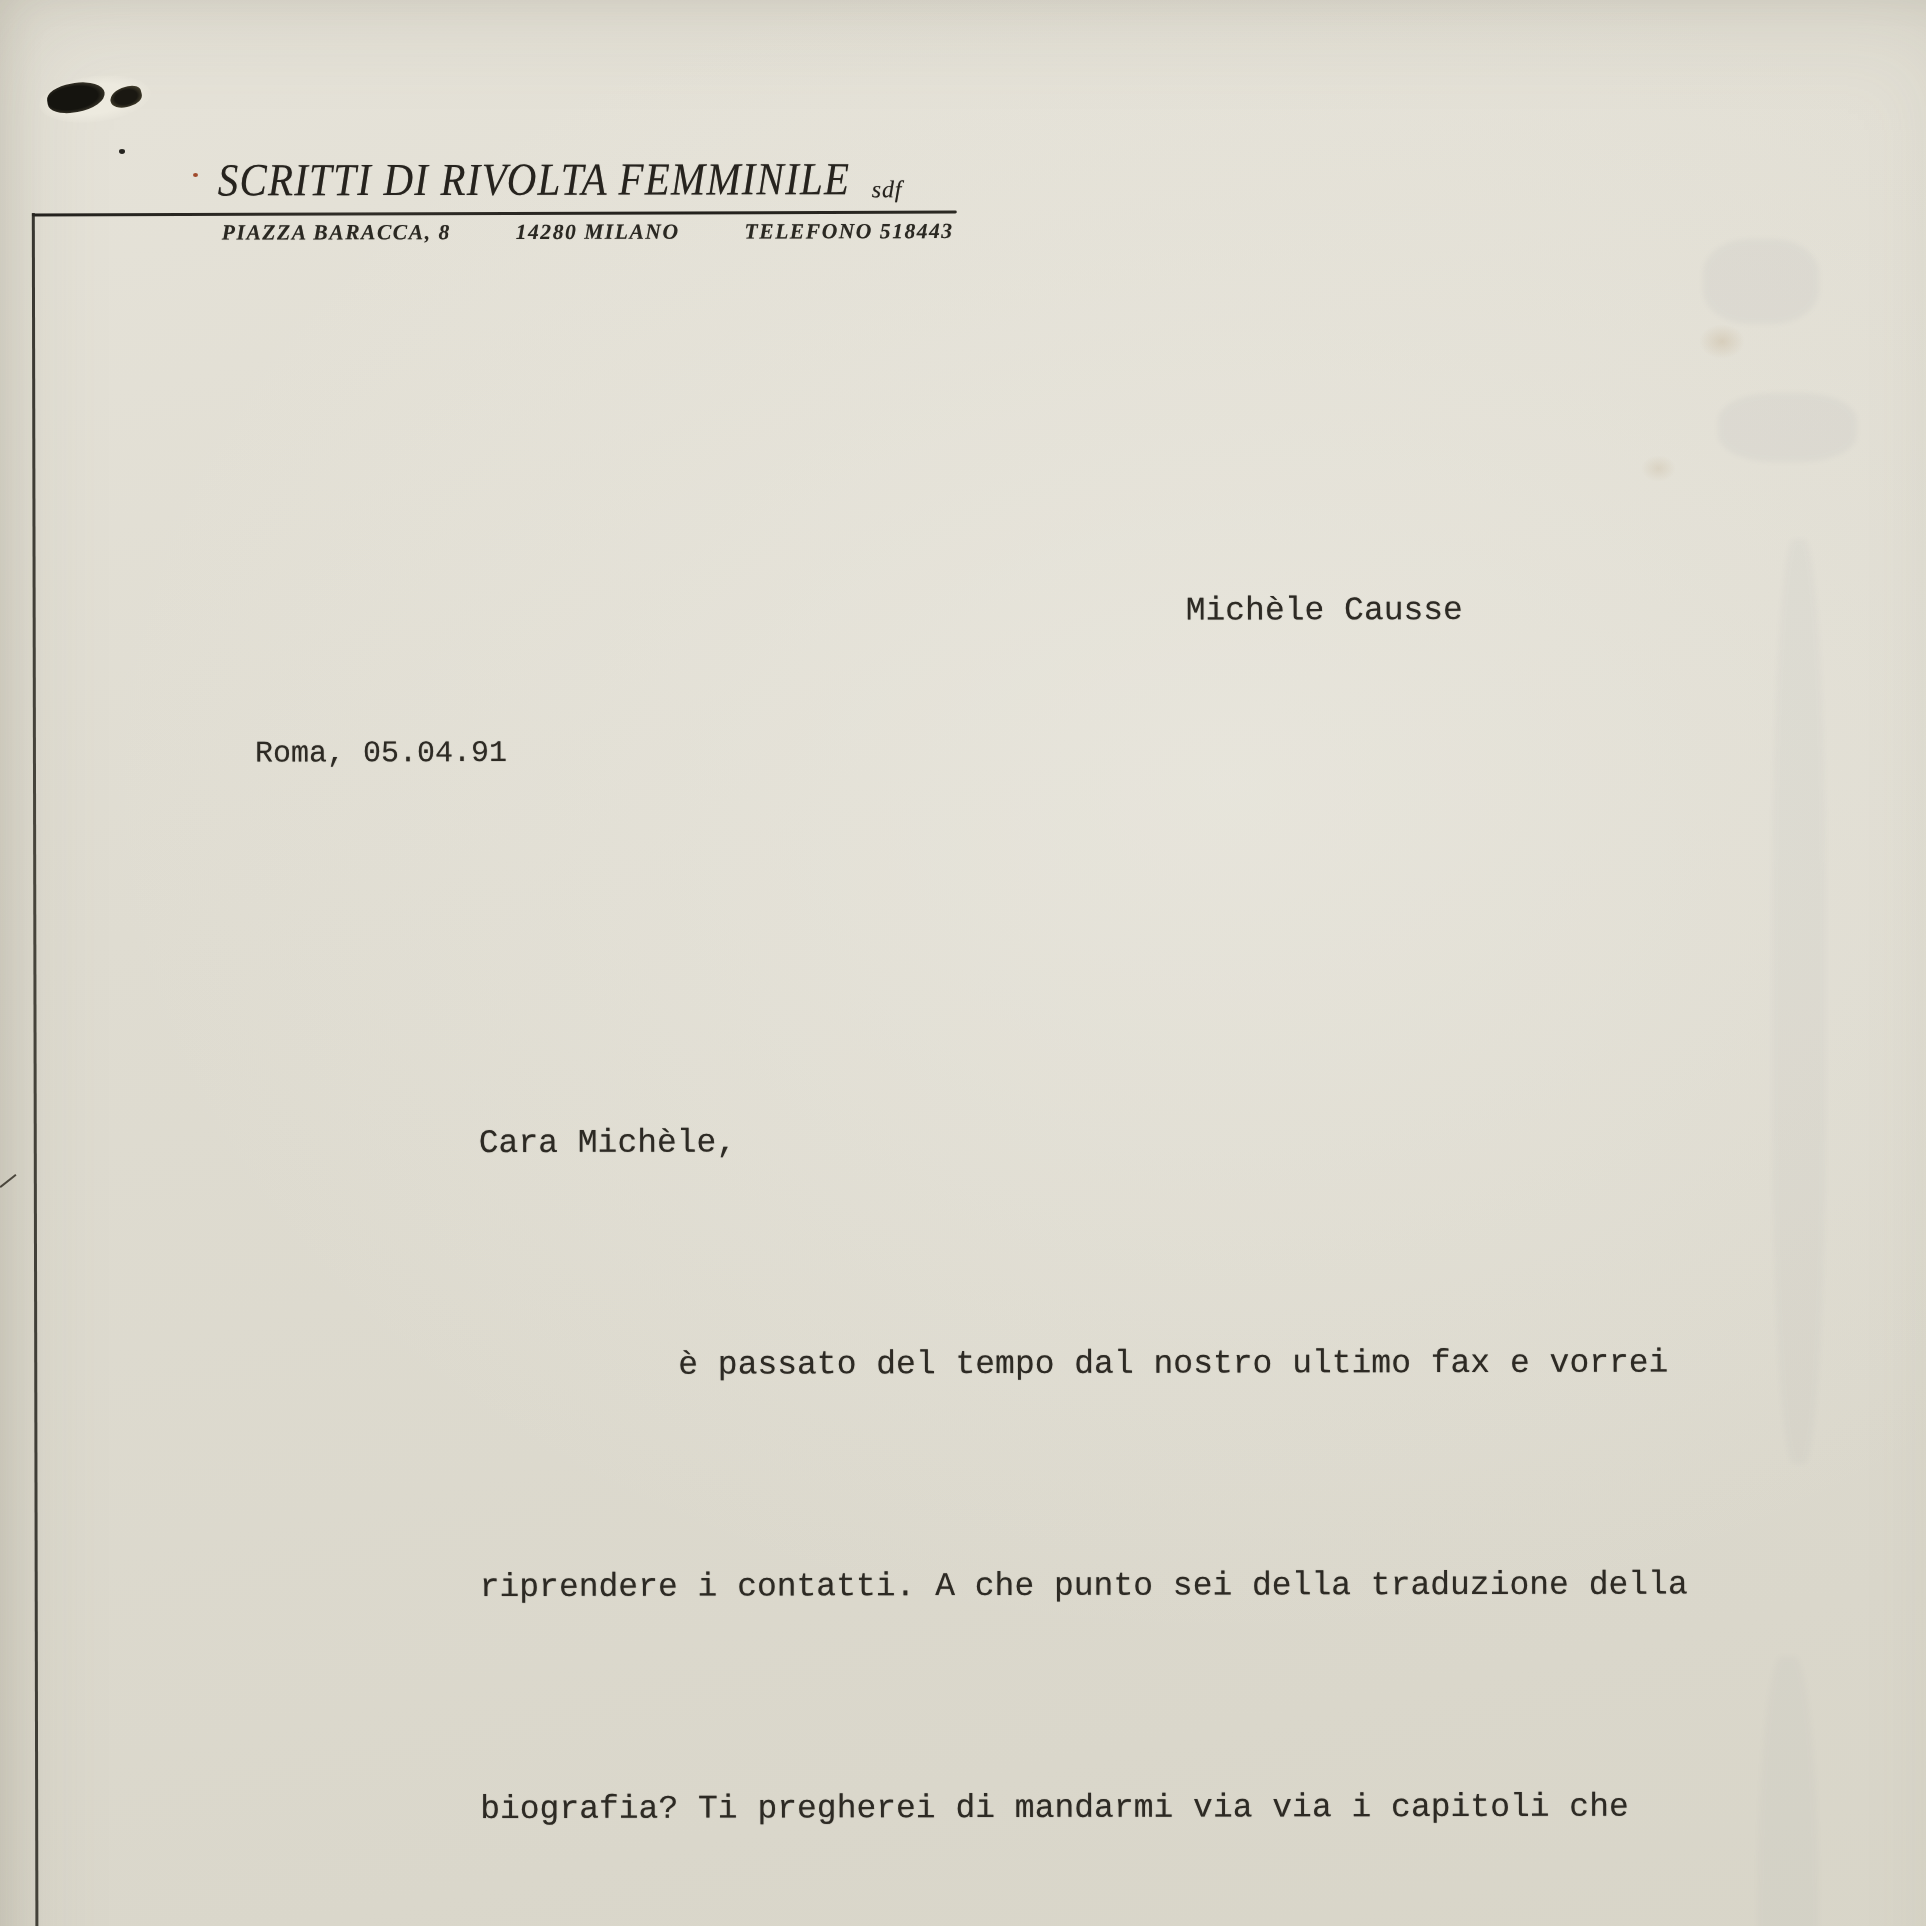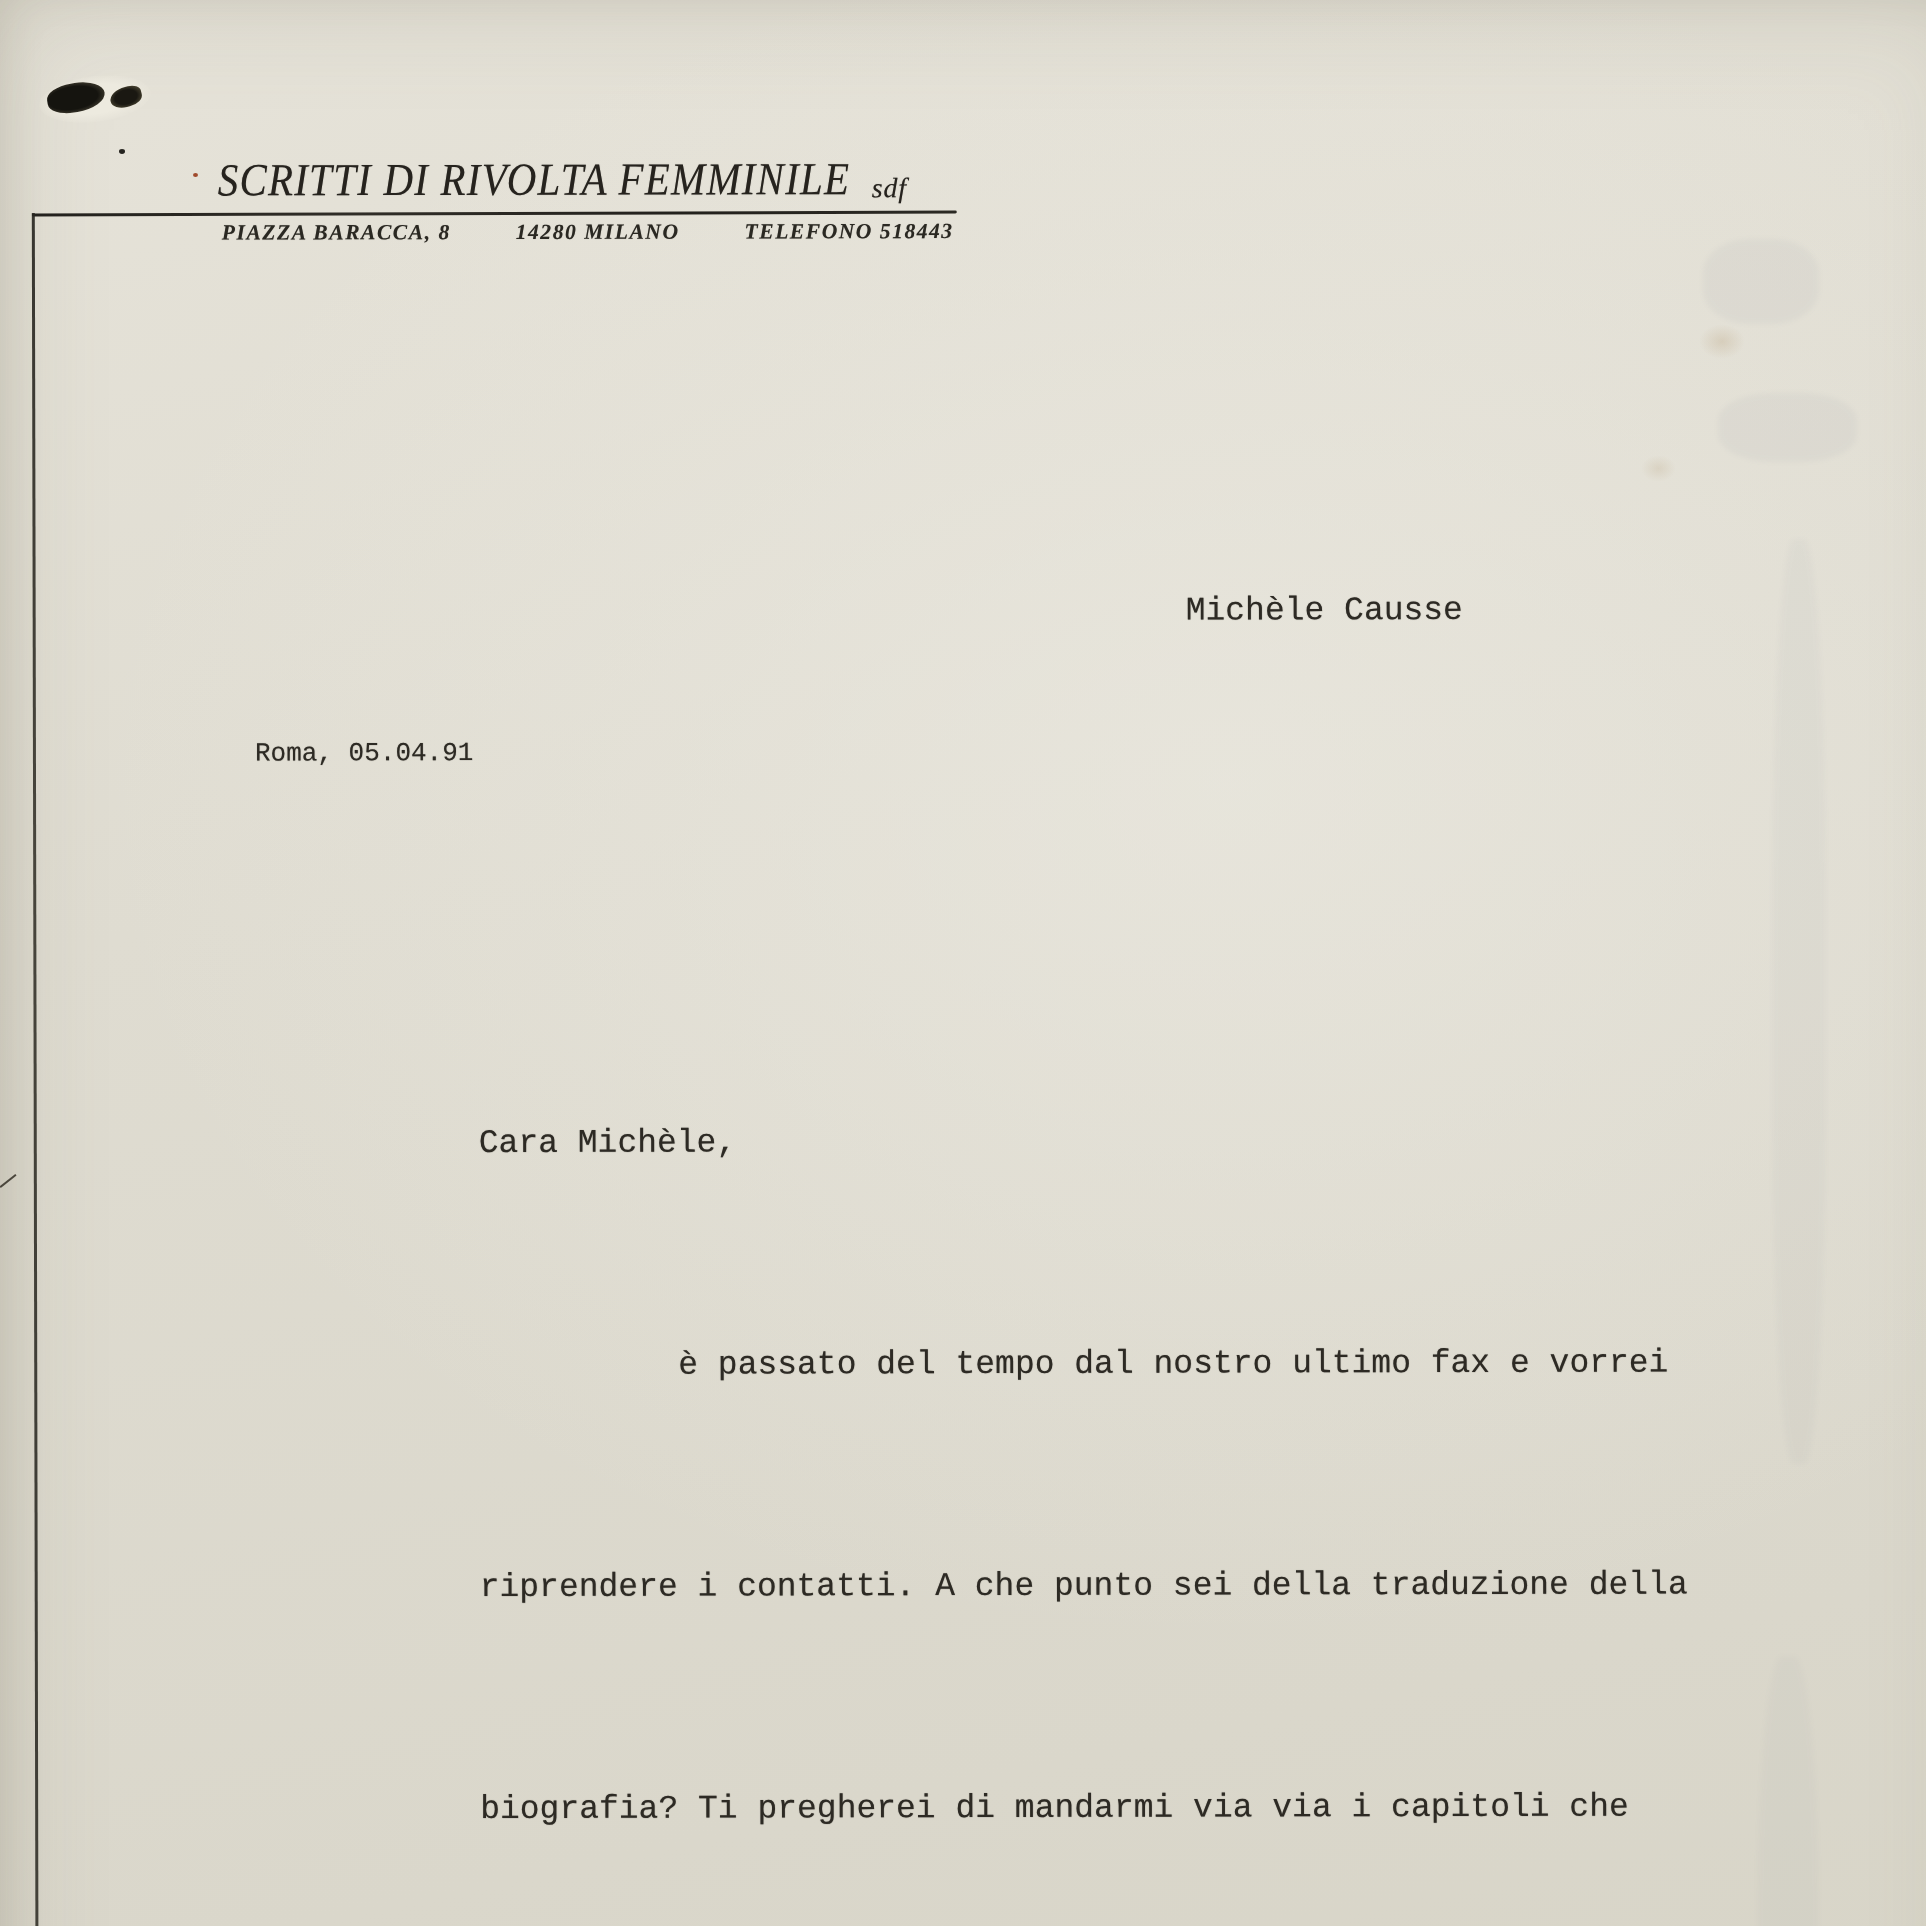--- a/index.html
+++ b/index.html
@@ -33,21 +33,21 @@
     text-shadow: 0 0 0.8px rgba(38,35,30,0.45);
     white-space: nowrap;
   }
   .lh-name {
     font-family: "Liberation Serif", serif; font-style: italic;
     font-size: 41px; letter-spacing: 1.2px;
     transform: scaleY(1.12); transform-origin: left bottom;
   }
   .lh-suffix {
     font-family: "Liberation Serif", serif; font-style: italic;
-    font-size: 28px; margin-left: 21.6px; letter-spacing: 0.8px;
+    font-size: 24px; margin-left: 21.6px; letter-spacing: 0.8px;
     position: relative; top: 2.3px;
   }
   .lh-rule {
     position: absolute; left: 34px; top: 211px;
     width: 925px; height: 3.1px;
     background: linear-gradient(to right, #23211d, #302d27 35%, #23211d 70%, #2b2923);
     transform: rotate(-0.06deg);
     border-radius: 1.5px;
   }
   .lh-vertical {
@@ -71,21 +71,21 @@
     color: #2d2a24;
     text-shadow: 0 0 1px rgba(43,40,34,0.42), 0.4px 0.4px 0 rgba(43,40,34,0.08);
     white-space: pre;
   }
   .recipient {
     position: absolute; left: 1187px; top: 472px;
     font-size: 33px; line-height: 56px;
   }
   .dateline {
     position: absolute; left: 256px; top: 731px;
-    font-size: 26px; line-height: 42px;
+    font-size: 30px; line-height: 42px;
   }
   .letter-body {
     position: absolute; left: 479px; top: 958px;
     font-size: 33px; line-height: 74px;
   }
   .letter-line { height: 74px; }
   .letter-line.indent { text-indent: 199px; }
 
   
   .staple-halo {

